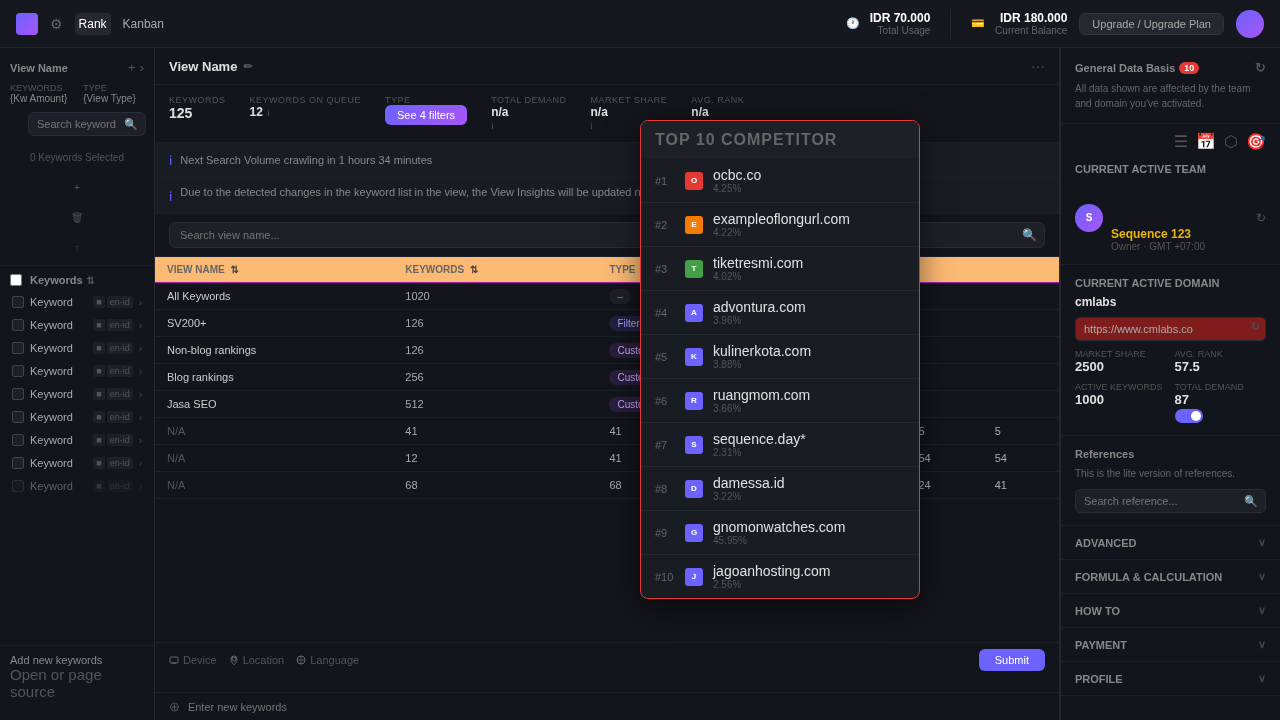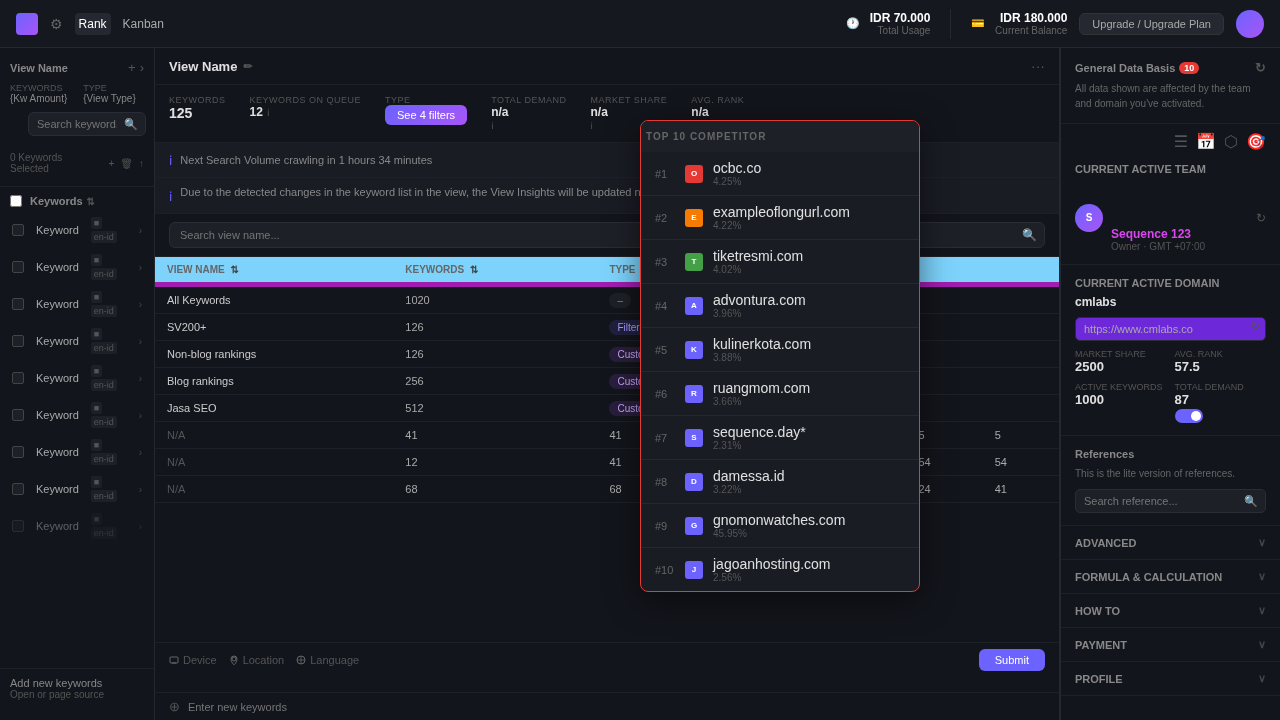--- a/index.html
+++ b/index.html
@@ -157,23 +157,24 @@
       right: 8px;
       top: 50%;
       transform: translateY(-50%);
       color: #555;
       font-size: 11px;
     }
     .sidebar-selected {
       padding: 0 10px 8px;
       display: flex;
       align-items: center;
-      gap: 6px;
+      gap: 19px;
       color: #555;
       font-size: 10px;
+      flex-direction: column;
     }
     .sidebar-selected .icon-btn {
       cursor: pointer;
     }
     .sidebar-divider {
       border: none;
       border-top: 1px solid #1e2028;
       margin: 4px 0;
     }
     .sidebar-keywords-header {
@@ -190,21 +191,21 @@
       font-size: 10px;
     }
     .sidebar-list {
       flex: 1;
       overflow-y: auto;
     }
     .sidebar-keyword-item {
       display: flex;
       align-items: center;
       padding: 5px 8px;
-      gap: 12px;
+      gap: 6px;
       cursor: pointer;
       border-radius: 4px;
       margin: 1px 4px;
     }
     .sidebar-keyword-item .kw-checkbox {
       width: 12px; height: 12px;
       border: 1px solid #444;
       border-radius: 2px;
       flex-shrink: 0;
       background: #1e2028;
@@ -233,21 +234,21 @@
     .sidebar-bottom {
       padding: 8px 10px;
       border-top: 1px solid #1e2028;
     }
     .sidebar-add-btn {
       font-size: 11px;
       color: #888;
       cursor: pointer;
     }
     .sidebar-add-sub {
-      font-size: 10px;
+      font-size: 15px;
       color: #555;
     }
 
     
     .center-panel {
       flex: 1;
       display: flex;
       flex-direction: column;
       background: #13151c;
       border-right: 1px solid #252830;
@@ -366,22 +367,22 @@
     
     .center-table {
       flex: 1;
       overflow: auto;
     }
     table {
       width: 100%;
       border-collapse: collapse;
     }
     thead tr {
-      background: #7dd3fc;
-      border-bottom: 5px solid #a21caf;
+      background: #fdba74;
+      border-bottom: 1px solid #a21caf;
     }
     thead th {
       padding: 7px 12px;
       text-align: left;
       font-size: 10px;
       color: #666;
       font-weight: 600;
       white-space: nowrap;
     }
     thead th .sort-arrow {
@@ -484,31 +485,31 @@
       background: linear-gradient(135deg, #6c63ff, #a855f7);
       display: flex;
       align-items: center;
       justify-content: center;
       color: #fff;
       font-size: 10px;
       font-weight: 700;
     }
     .team-info .team-name {
       font-size: 12px;
-      color: #d946ef;
+      color: #eab308;
       font-weight: 600;
       margin-top: 44px;
     }
     .team-info .team-sub {
       font-size: 10px;
       color: #555;
     }
     .domain-input {
       width: 100%;
-      background: #6d28d9;
+      background: #7f1d1d;
       border: 1px solid #2a2d38;
       color: #aaa;
       padding: 5px 8px;
       border-radius: 5px;
       font-size: 11px;
       outline: none;
       margin-top: 6px;
     }
     .stats-grid {
       display: grid;
@@ -576,23 +577,23 @@
       left: 640px;
       width: 280px;
       background: #1a1c24;
       border: 1px solid #e53935;
       border-radius: 8px;
       z-index: 100;
       box-shadow: 0 8px 32px rgba(0,0,0,0.5);
       overflow: hidden;
     }
     .competitor-popup-header {
-      padding: 10px 5px;
+      padding: 10px 14px;
       background: #1e2028;
-      font-size: 10px;
+      font-size: 16px;
       color: #666;
       font-weight: 700;
       letter-spacing: 1px;
       text-transform: uppercase;
     }
     .competitor-item {
       display: flex;
       align-items: center;
       padding: 8px 14px;
       border-bottom: 1px solid #252830;

